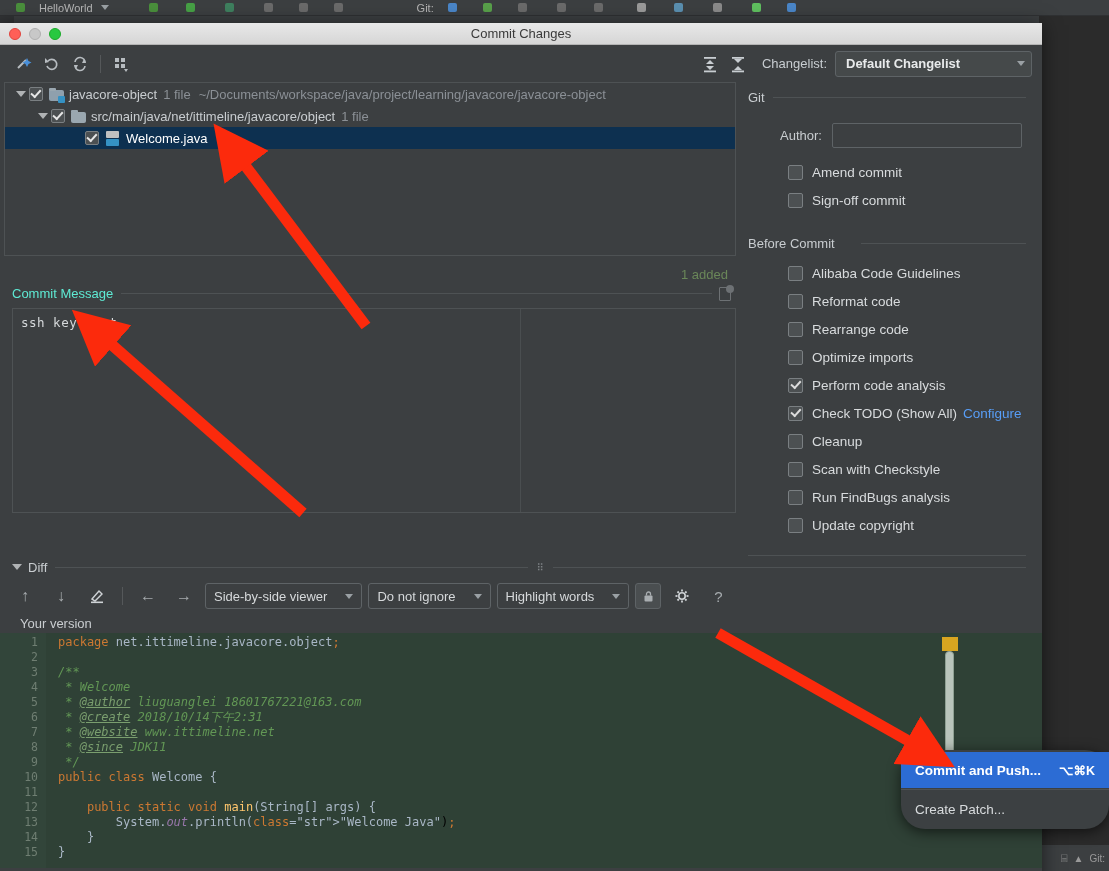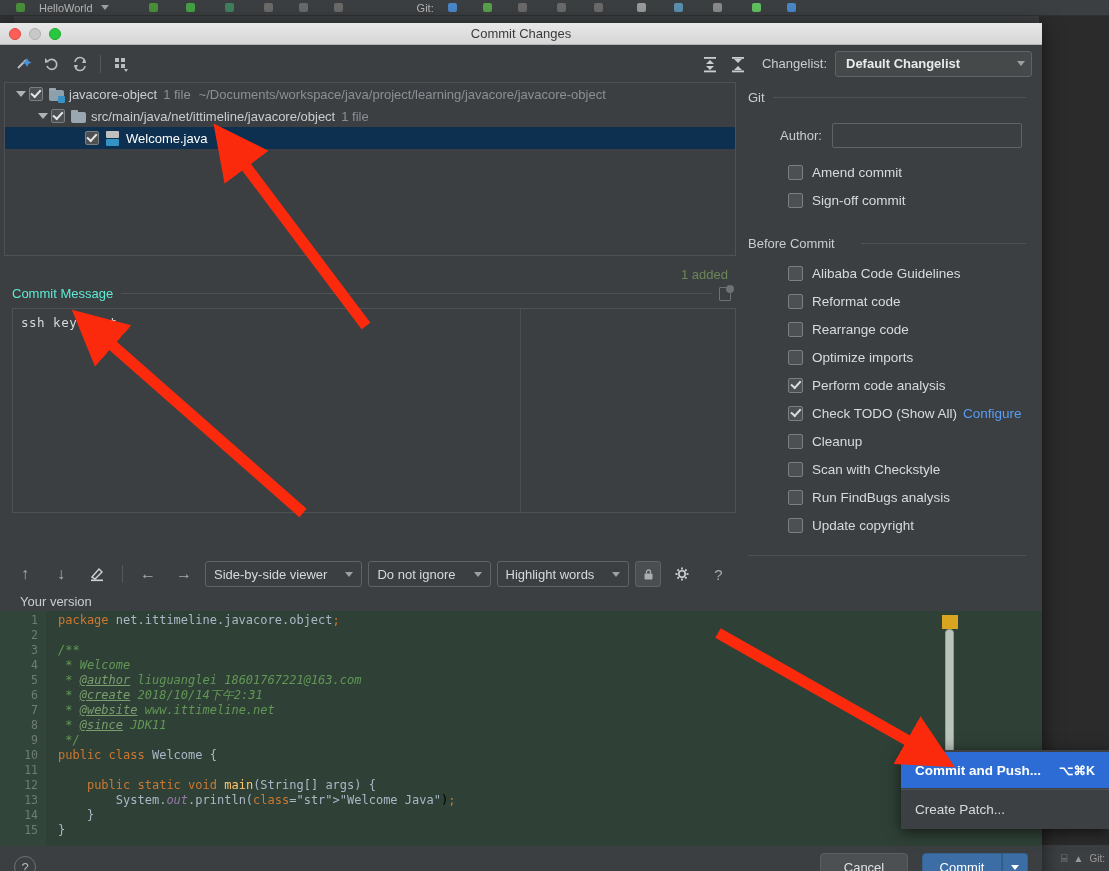--- a/index.html
+++ b/index.html
@@ -211,20 +211,21 @@
   .btn.commit { background: #3c6ea5; color: #ffffff; border: 1px solid #35618f; min-width: 80px;
     border-radius: 4px 0 0 4px; }
   .btn.commit-arrow { background: #3c6ea5; color: #ffffff; border: 1px solid #35618f;
     border-left: 1px solid #2f5a87; min-width: 0; width: 26px; border-radius: 0 4px 4px 0; }
 
   
   .ctxmenu {
     position: absolute; left: 901px; top: 750px; width: 208px;
     background: #3c4042; box-shadow: 0 3px 14px rgba(0,0,0,.6); z-index: 40;
     padding: 2px 0;
+    border-radius: 24px;
   }
   .ctxitem { height: 36px; display: flex; align-items: center; padding: 0 14px;
     font-size: 13.5px; color: #d8dbdd; gap: 10px; }
   .ctxitem.hl { background: #2c6cd4; color: #ffffff; font-weight: bold; }
   .ctxitem .shortcut { margin-left: auto; font-size: 12.5px; }
   .ctxsep { height: 1px; background: #4e5254; margin: 1px 0; }
 
   
   .arrows { position: absolute; inset: 0; pointer-events: none; z-index: 50; }
 </style>
@@ -448,20 +449,27 @@
             <div class="chk-row">
               <span class="chk"></span>
               <span class="chk-label">Update copyright</span>
             </div>
           </div>
           <div class="panel-rule"></div>
         </div>
       </div>
 
       <div class="diff-sec">
+        <div class="diff-head">
+          <span class="tri"></span>
+          <span class="lbl">Diff</span>
+          <span class="rule"></span>
+          <span class="grip">⠿</span>
+          <span class="rule"></span>
+        </div>
 
         <div class="diff-toolbar">
           <div class="dbtn">↑</div>
           <div class="dbtn">↓</div>
           <div class="dbtn">
             <svg width="16" height="16" viewBox="0 0 16 16">
                 <path d="M3 11 L10 3 L13 6 L6 13z" fill="none" stroke="#cfd3d6" stroke-width="1.4"></path>
                 <rect x="2" y="13.5" width="12" height="1.6" fill="#cfd3d6"></rect>
               </svg>
           </div>

